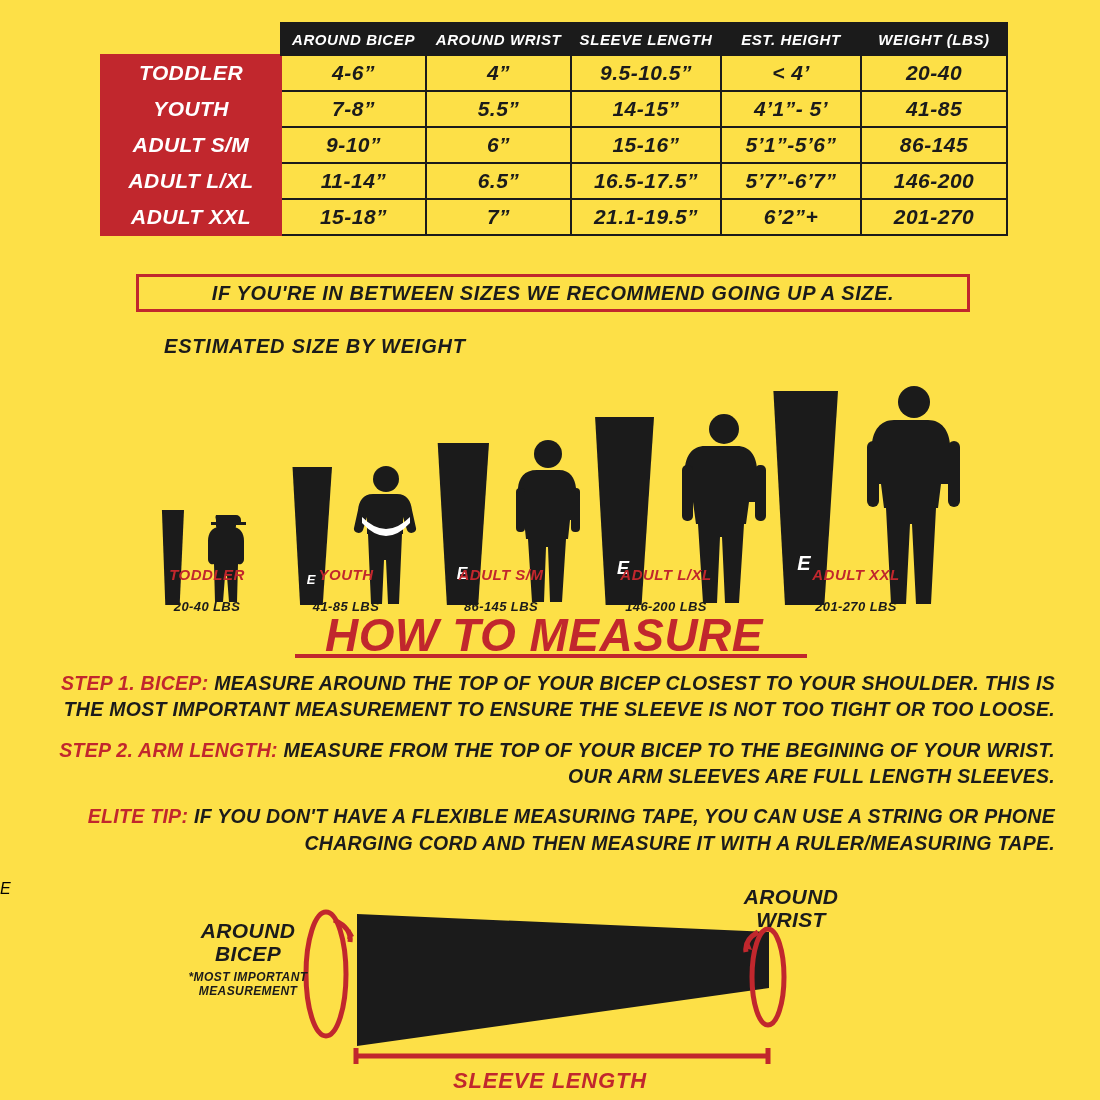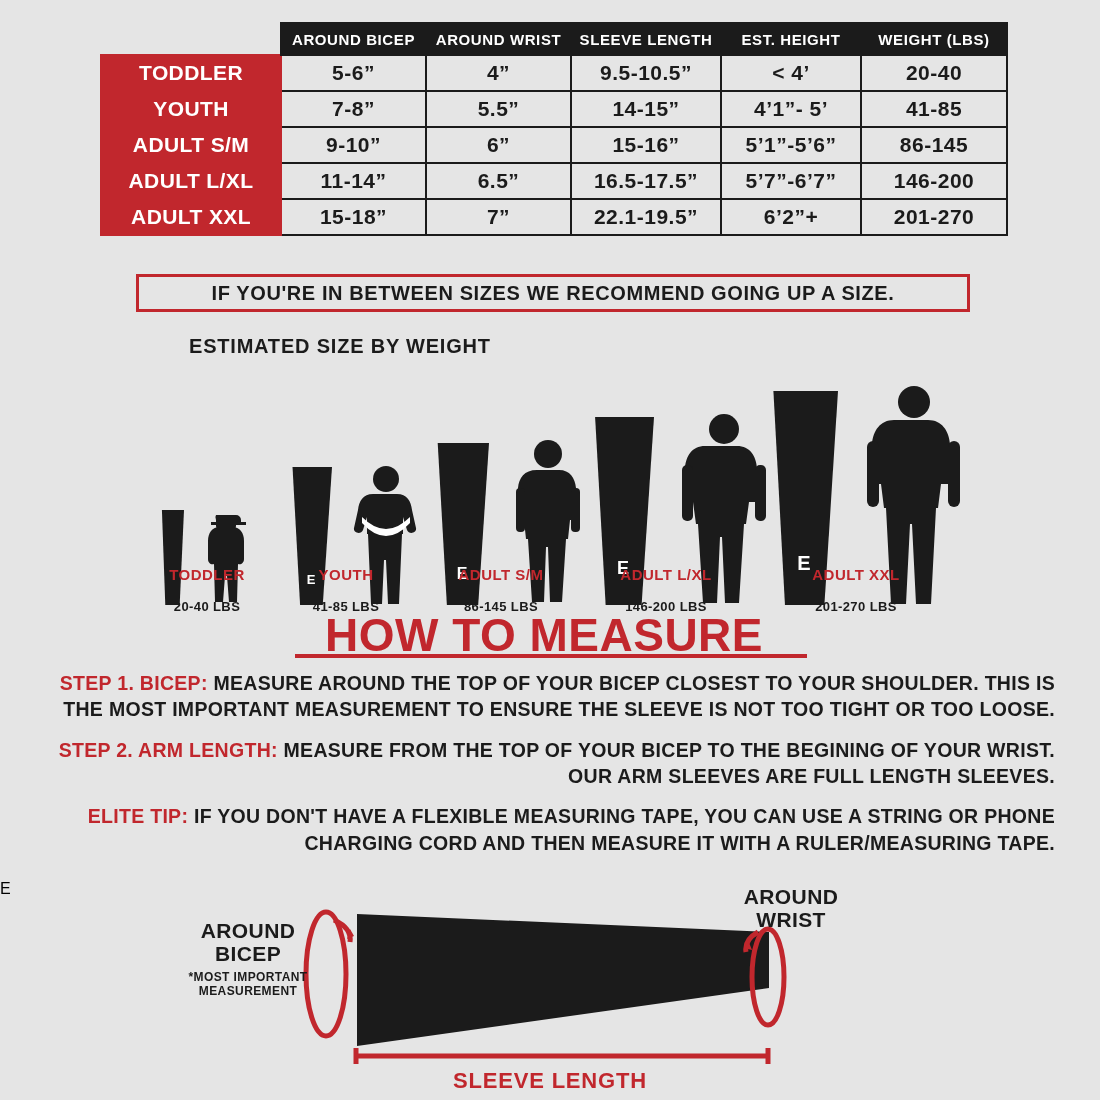--- a/index.html
+++ b/index.html
@@ -6,21 +6,22 @@
   html, body {
     margin: 0; padding: 0;
     width: 1100px; height: 1100px;
     background: #ffffff;
     font-family: "Liberation Sans", sans-serif;
   }
   #page {
     position: relative;
     width: 1100px; height: 1100px;
     overflow: hidden;
-    background: #e5e5e5;
+    background: #fde047;
+    font-style: italic;
   }
 
   
   .size-table {
     position: absolute;
     left: 100px; top: 22px;
     width: 906px;
     border-collapse: collapse;
     table-layout: fixed;
   }
@@ -68,21 +69,21 @@
     width: 834px; height: 38px;
     border: 3px solid #c1272d;
     display: flex; align-items: center; justify-content: center;
     font-size: 20px; font-weight: bold; color: #1b1b1b;
     letter-spacing: 0.6px;
   }
 
   
   .est-title {
     position: absolute;
-    left: 189px; top: 335px;
+    left: 164px; top: 335px;
     font-size: 20px; font-weight: bold; color: #1b1b1b;
     letter-spacing: 0.8px;
   }
 
   .figures {
     position: absolute;
     left: 150px; top: 355px;
     width: 810px; height: 250px;
   }
   .fig-group {
@@ -207,21 +208,21 @@
         <th class="colhead">AROUND BICEP</th>
         <th class="colhead">AROUND WRIST</th>
         <th class="colhead">SLEEVE LENGTH</th>
         <th class="colhead">EST. HEIGHT</th>
         <th class="colhead">WEIGHT (LBS)</th>
       </tr>
     </thead>
     <tbody>
       <tr>
         <td class="rowhead">TODDLER</td>
-        <td class="cell">5-6”</td>
+        <td class="cell">4-6”</td>
         <td class="cell">4”</td>
         <td class="cell">9.5-10.5”</td>
         <td class="cell">&lt; 4’</td>
         <td class="cell">20-40</td>
       </tr>
       <tr>
         <td class="rowhead">YOUTH</td>
         <td class="cell">7-8”</td>
         <td class="cell">5.5”</td>
         <td class="cell">14-15”</td>
@@ -241,21 +242,21 @@
         <td class="cell">11-14”</td>
         <td class="cell">6.5”</td>
         <td class="cell">16.5-17.5”</td>
         <td class="cell">5’7”-6’7”</td>
         <td class="cell">146-200</td>
       </tr>
       <tr>
         <td class="rowhead">ADULT XXL</td>
         <td class="cell">15-18”</td>
         <td class="cell">7”</td>
-        <td class="cell">22.1-19.5”</td>
+        <td class="cell">21.1-19.5”</td>
         <td class="cell">6’2”+</td>
         <td class="cell">201-270</td>
       </tr>
     </tbody>
   </table>
 
   <div class="note-bar">IF YOU'RE IN BETWEEN SIZES WE RECOMMEND GOING UP A SIZE.</div>
 
   <div class="est-title">ESTIMATED SIZE BY WEIGHT</div>
 

